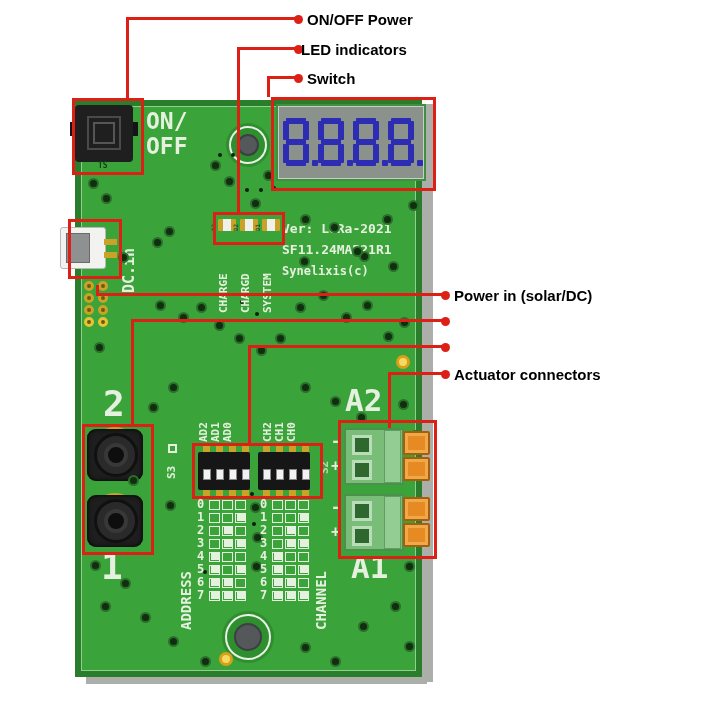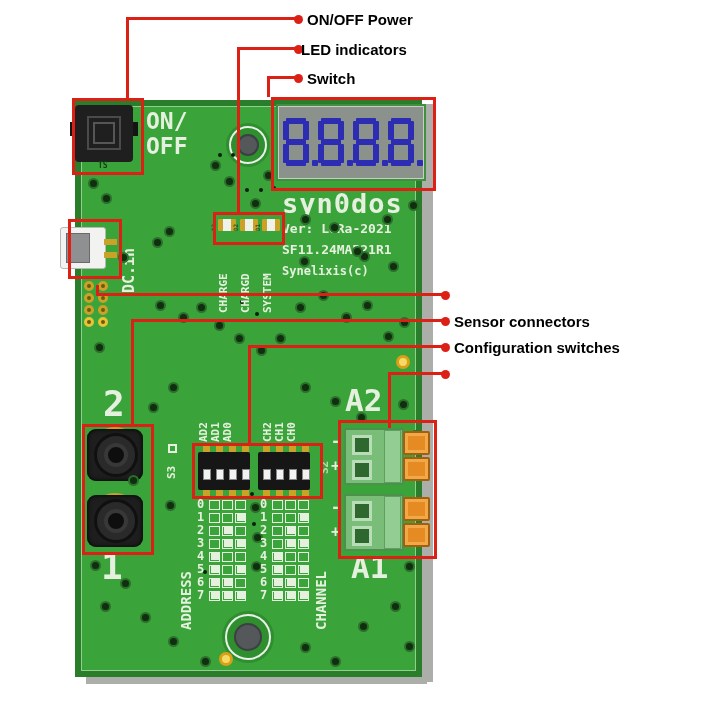--- a/index.html
+++ b/index.html
@@ -101,21 +101,20 @@
   <div class="sw-tab" style="left:131px;top:122px;width:7px;height:14px;"></div>
   <div class="sw-body" style="left:75px;top:105px;width:58px;height:57px;"></div>
   <div class="sw-ring" style="left:87px;top:116px;width:34px;height:34px;"></div>
   <div class="sw-ring" style="left:93px;top:122px;width:22px;height:22px;border-color:#565656;"></div>
   <div class="silk" style="left:98px;top:161px;font-size:8px;color:#143d14;">TS</div>
   <div class="silk" style="left:146px;top:109px;font-size:23px;line-height:25px;">ON/</div>
   <div class="silk" style="left:146px;top:134px;font-size:23px;line-height:25px;">OFF</div>
 
   <div id="display-panel"></div>
 
-  <div class="silk" style="left:282px;top:188px;font-size:27px;letter-spacing:1px;">syn0dos</div>
   <div class="silk" style="left:282px;top:221px;font-size:13px;">Ver: LoRa-2021</div>
   <div class="silk" style="left:282px;top:242px;font-size:13px;">SF11.24MAR21R1</div>
   <div class="silk" style="left:282px;top:264px;font-size:12px;">Synelixis(c)</div>
 
   <div class="dc-body"></div>
   <div class="dc-contact"></div>
   <div class="dc-pin" style="left:104px;top:239px;"></div>
   <div class="dc-pin" style="left:104px;top:252px;"></div>
   <div class="silk vtext" style="left:120px;top:227px;height:66px;font-size:15px;">DC.in</div>
 
@@ -156,31 +155,31 @@
     <div class="line" style="left: 237px; top: 47px; width: 3px; height: 165px;"></div>
     <div class="dot" style="left: 294px; top: 45px;"></div>
     <div class="callout-label" style="left: 301px; top: 49px;">LED indicators</div>
     <div class="line" style="left: 267px; top: 76px; width: 34px; height: 3px;"></div>
     <div class="line" style="left: 267px; top: 76px; width: 3px; height: 21px;"></div>
     <div class="dot" style="left: 294px; top: 74px;"></div>
     <div class="callout-label" style="left: 307px; top: 78px;">Switch</div>
     <div class="line" style="left: 96px; top: 293px; width: 348px; height: 3px;"></div>
     <div class="line" style="left: 96px; top: 285px; width: 3px; height: 9px;"></div>
     <div class="dot" style="left: 441px; top: 291px;"></div>
+    <div class="callout-label" style="left: 454px; top: 295px;">Power in (solar/DC)</div>
     <div class="line" style="left: 131px; top: 319px; width: 314px; height: 3px;"></div>
     <div class="line" style="left: 131px; top: 319px; width: 3px; height: 105px;"></div>
     <div class="dot" style="left: 441px; top: 317px;"></div>
-    <div class="callout-label" style="left: 454px; top: 321px;">Sensor connectors</div>
     <div class="line" style="left: 248px; top: 345px; width: 197px; height: 3px;"></div>
     <div class="line" style="left: 248px; top: 345px; width: 3px; height: 98px;"></div>
     <div class="dot" style="left: 441px; top: 343px;"></div>
-    <div class="callout-label" style="left: 454px; top: 347px;">Configuration switches</div>
     <div class="line" style="left: 388px; top: 372px; width: 57px; height: 3px;"></div>
     <div class="line" style="left: 388px; top: 372px; width: 3px; height: 56px;"></div>
     <div class="dot" style="left: 441px; top: 370px;"></div>
+    <div class="callout-label" style="left: 454px; top: 374px;">Actuator connectors</div>
     <div class="via green" style="left: 88px; top: 178px;"></div>
     <div class="via green" style="left: 101px; top: 193px;"></div>
     <div class="via green" style="left: 118px; top: 252px;"></div>
     <div class="via green" style="left: 152px; top: 237px;"></div>
     <div class="via green" style="left: 164px; top: 226px;"></div>
     <div class="via green" style="left: 210px; top: 160px;"></div>
     <div class="via green" style="left: 224px; top: 176px;"></div>
     <div class="via green" style="left: 250px; top: 198px;"></div>
     <div class="via green" style="left: 263px; top: 170px;"></div>
     <div class="via green" style="left: 295px; top: 302px;"></div>

